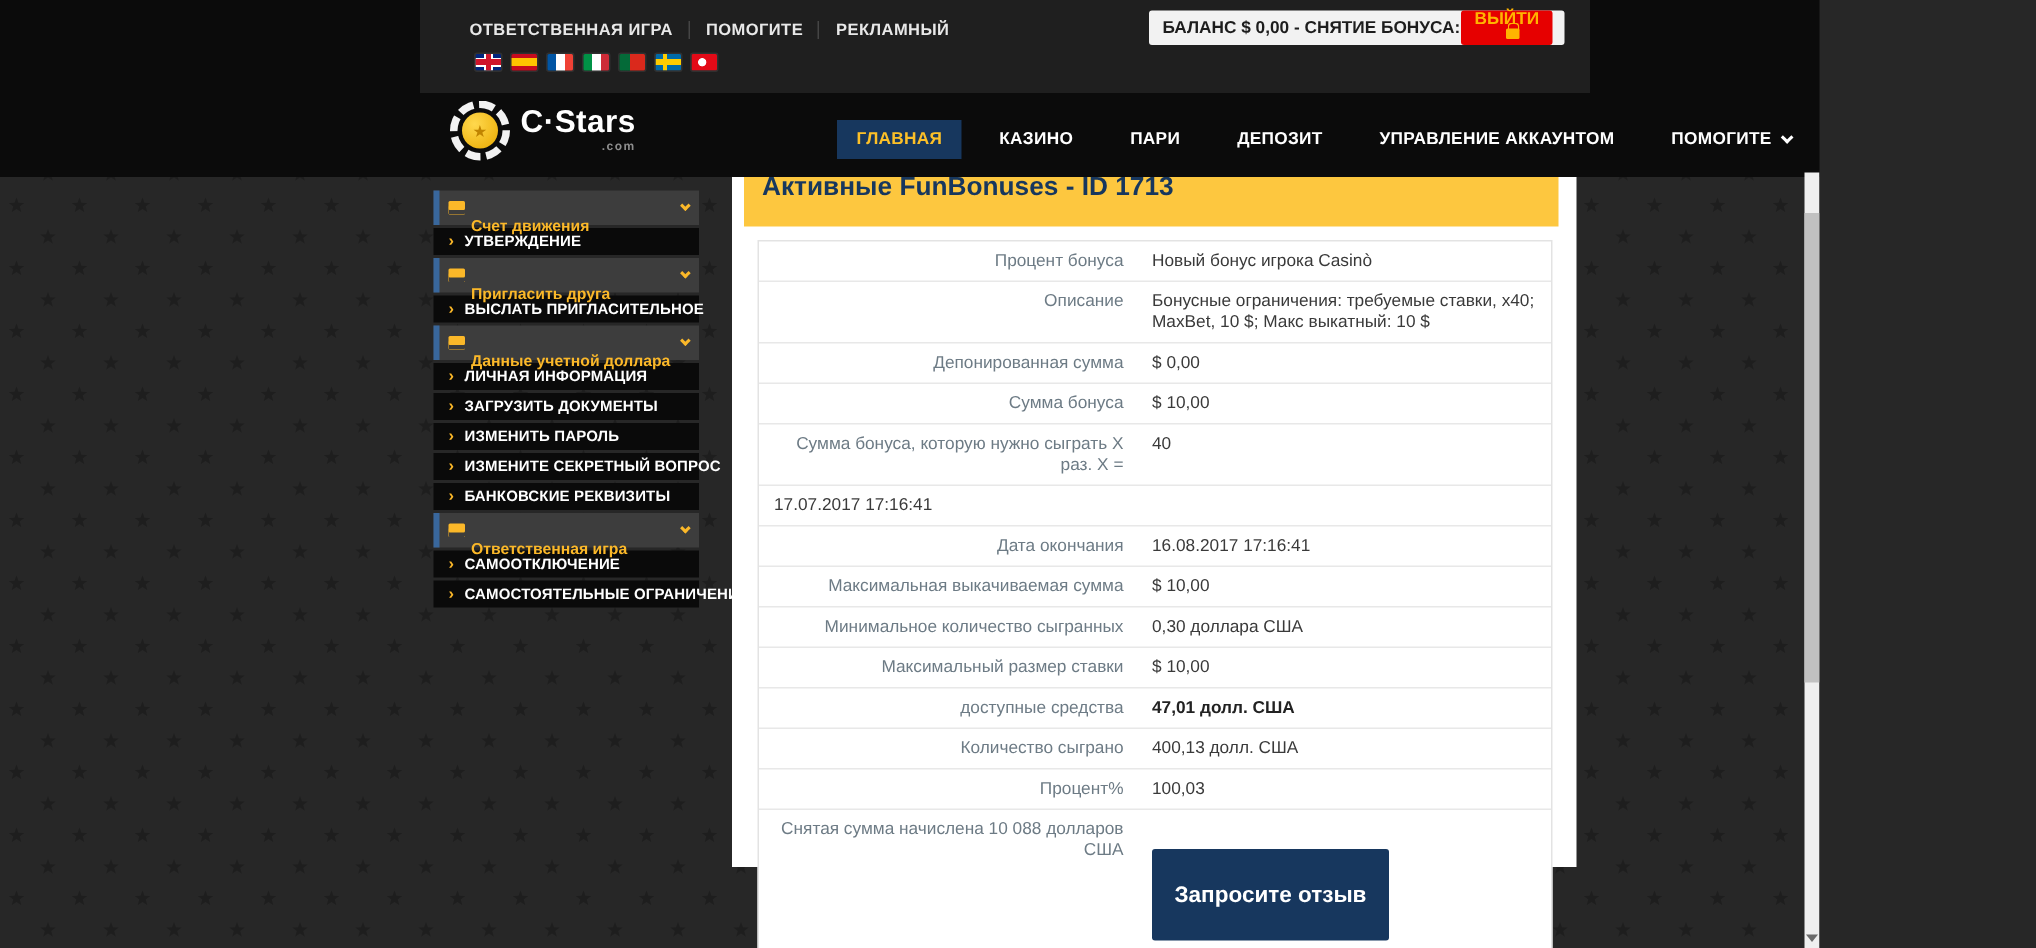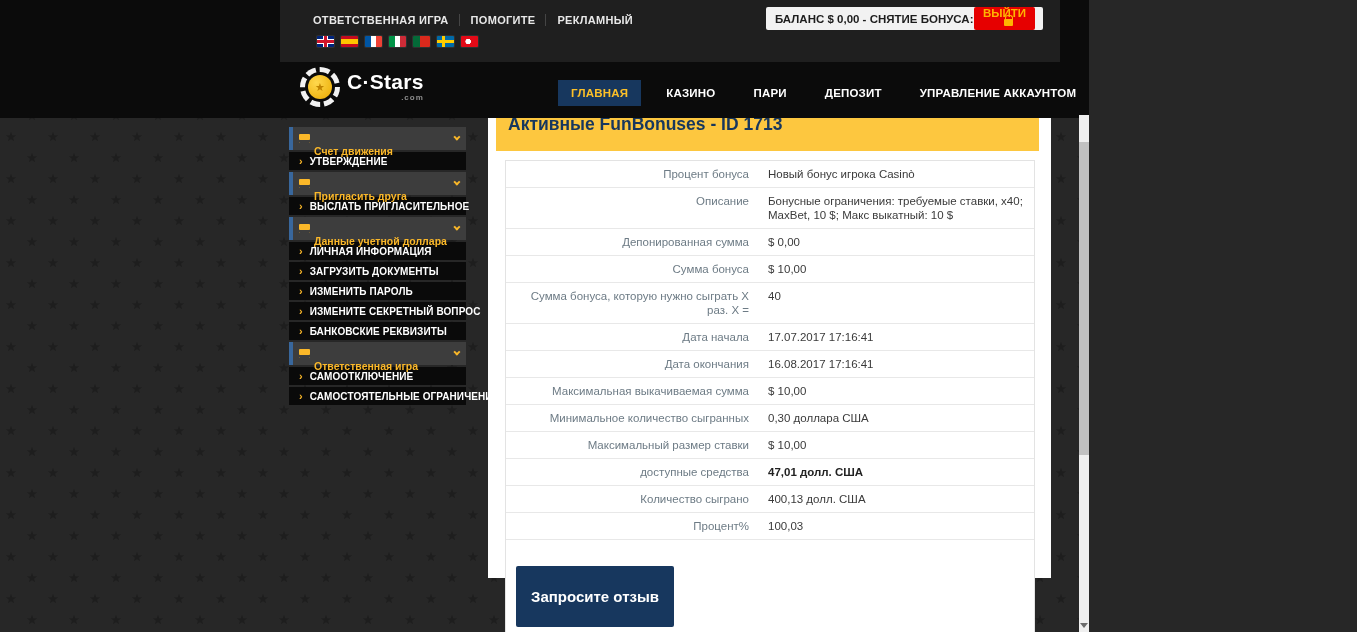--- a/index.html
+++ b/index.html
@@ -1,18 +1,18 @@
 <!DOCTYPE html>
 <html><head>
 <meta charset="utf-8">
 <style>
   * { margin:0; padding:0; box-sizing:border-box; }
   html,body { width:1357px; height:632px; overflow:hidden; background:#272727;
               font-family:"Liberation Sans", sans-serif; }
-  .stage { position:relative; width:1089px; height:632px; overflow:hidden; }
+  .stage { position:relative; width:1213px; height:632px; overflow:hidden; }
 
   
   .bg-stars { position:absolute; left:0; top:0; width:1357px; height:632px; z-index:0; }
 
   
   .header { position:absolute; left:0; top:0; width:1357px; height:118px; background:#0b0b0b; z-index:5; }
   .top-panel { position:absolute; left:280px; top:0; width:780px; height:62px; background:#1f1f1f; }
   .top-links { position:absolute; left:33px; top:14px; display:flex; align-items:center; }
   .top-link { color:#e8e8e8; font-size:11px; font-weight:bold; letter-spacing:.3px; cursor:pointer; }
   .top-link + .top-link { border-left:1px solid #454545; margin-left:10px; padding-left:11px; }
@@ -323,21 +323,20 @@
 
         <div class="row">
           <div class="row-label">Сумма бонуса, которую нужно сыграть X раз. X =</div>
           <div class="row-value">
             <span>40</span>
             
           </div>
         </div>
 
         <div class="row">
-          <div class="row-label">Дата начала</div>
           <div class="row-value">
             <span>17.07.2017 17:16:41</span>
             
           </div>
         </div>
 
         <div class="row">
           <div class="row-label">Дата окончания</div>
           <div class="row-value">
             <span>16.08.2017 17:16:41</span>
@@ -387,20 +386,21 @@
 
         <div class="row">
           <div class="row-label">Процент%</div>
           <div class="row-value">
             <span>100,03</span>
             
           </div>
         </div>
 
         <div class="row has-btn">
+          <div class="row-label">Снятая сумма начислена 10 088 долларов США</div>
           <div class="row-value">
             <span></span>
             <button class="row-btn">Запросите отзыв</button>
           </div>
         </div>
       </div>
   </div>
 
   <button class="help-btn">
     <span class="q-icon">?</span>

